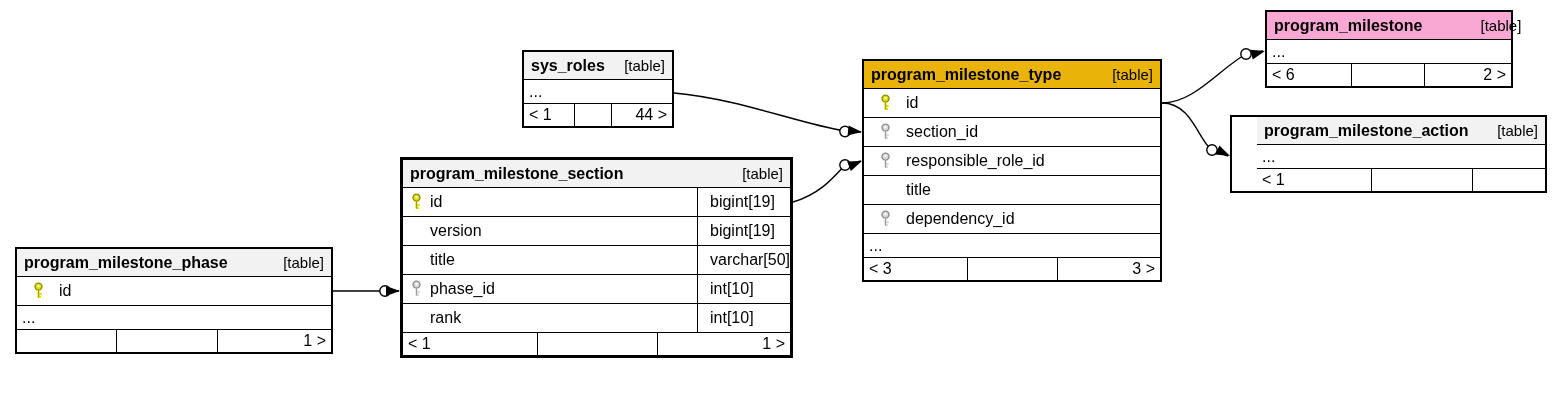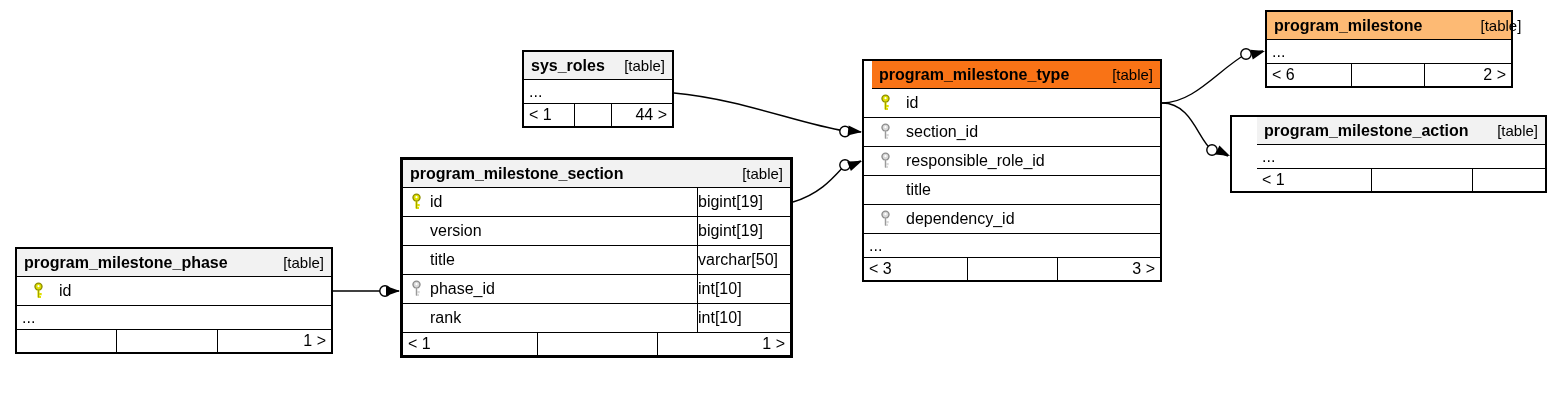--- a/index.html
+++ b/index.html
@@ -13,21 +13,21 @@
 
   .t-header { height:28px; background:#f2f2f2; border-bottom:1px solid #000;
               display:flex; align-items:center; justify-content:space-between; padding:0 7px; }
   .t-name { font-weight:bold; font-size:16px; white-space:nowrap; }
   .t-tag  { font-weight:normal; font-size:15px; white-space:nowrap; margin-left:10px; }
 
   .t-row { height:29px; border-bottom:1px solid #000; display:flex; align-items:center; }
   .icon-cell { display:flex; align-items:center; justify-content:center; flex:0 0 auto; }
   .col-name { flex:1 1 auto; white-space:nowrap; }
   .col-type { flex:0 0 auto; border-left:1px solid #000; height:100%;
-              display:flex; align-items:center; padding-left:0; white-space:nowrap; }
+              display:flex; align-items:center; padding-left:12px; white-space:nowrap; }
 
   .t-ellipsis { height:24px; border-bottom:1px solid #000; padding-left:5px;
                 display:flex; align-items:center; font-size:16px; }
 
   .t-footer { height:22px; display:flex; }
   .f-cell { height:100%; display:flex; align-items:center; padding:0 5px; white-space:nowrap; }
   .f-cell.mid { justify-content:center; }
   .f-cell.last { flex:1 1 auto; justify-content:flex-end; }
   .f-cell:not(.last) { border-right:1px solid #000; }
 
@@ -133,21 +133,21 @@
         <span class="col-name">rank</span>
         <span class="col-type" style="width: 93px;">int[10]</span>
       </div>
       <div class="t-footer">
         <span class="f-cell" style="width: 135px;">&lt; 1</span>
         <span class="f-cell mid" style="width: 120px;"></span>
         <span class="f-cell last">1 &gt;</span>
       </div>
     </div>
     <div class="table-node" style="left: 862px; top: 59px; width: 300px;">
-      <div class="t-header" style="background: #f97316; margin-left: 8px;">
+      <div class="t-header" style="background: #eab308;">
         <span class="t-name">program_milestone_type</span>
         <span class="t-tag">[table]</span>
       </div>
       <div class="t-row">
         <span class="icon-cell" style="width: 42px;">
           <svg width="13" height="18" viewBox="0 0 13 18">
             <circle cx="6.5" cy="4.6" r="3.5" fill="#e0e000" stroke="#8f8f00" stroke-width="1.4"></circle>
             <circle cx="6.5" cy="4.2" r="1.1" fill="#ffffff"></circle>
             <path d="M6.5 8 V15.6 M6.5 12.2 H9.7 M6.5 15 H9" fill="none" stroke="#e0e000" stroke-width="2.2"></path>
             <path d="M6.5 8 V15.6" fill="none" stroke="#8f8f00" stroke-width="0.8"></path>
@@ -193,21 +193,21 @@
         <span class="col-name">dependency_id</span>
       </div>
       <div class="t-ellipsis">...</div>
       <div class="t-footer">
         <span class="f-cell" style="width: 104px;">&lt; 3</span>
         <span class="f-cell mid" style="width: 90px;"></span>
         <span class="f-cell last">3 &gt;</span>
       </div>
     </div>
     <div class="table-node" style="left: 1265px; top: 10px; width: 248px;">
-      <div class="t-header" style="background: #fdba74; gap: 48px;">
+      <div class="t-header" style="background: #f9a8d4; gap: 48px;">
         <span class="t-name">program_milestone</span>
         <span class="t-tag">[table]</span>
       </div>
       <div class="t-ellipsis">...</div>
       <div class="t-footer">
         <span class="f-cell" style="width: 85px;">&lt; 6</span>
         <span class="f-cell mid" style="width: 73px;"></span>
         <span class="f-cell last">2 &gt;</span>
       </div>
     </div>

